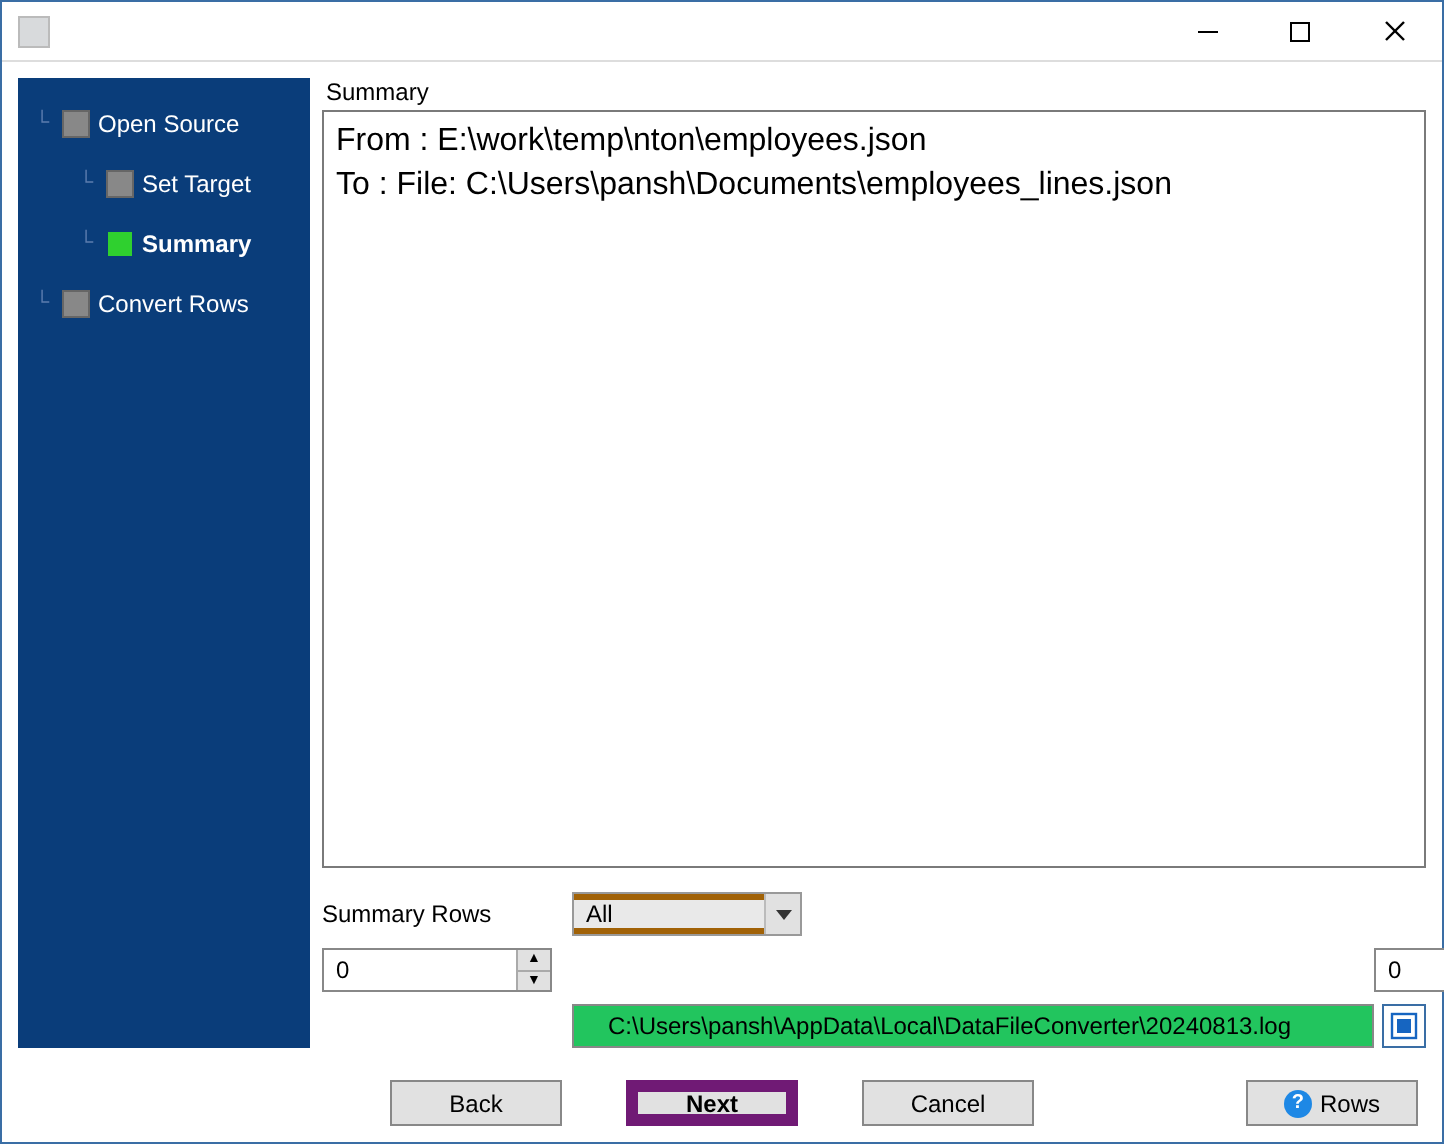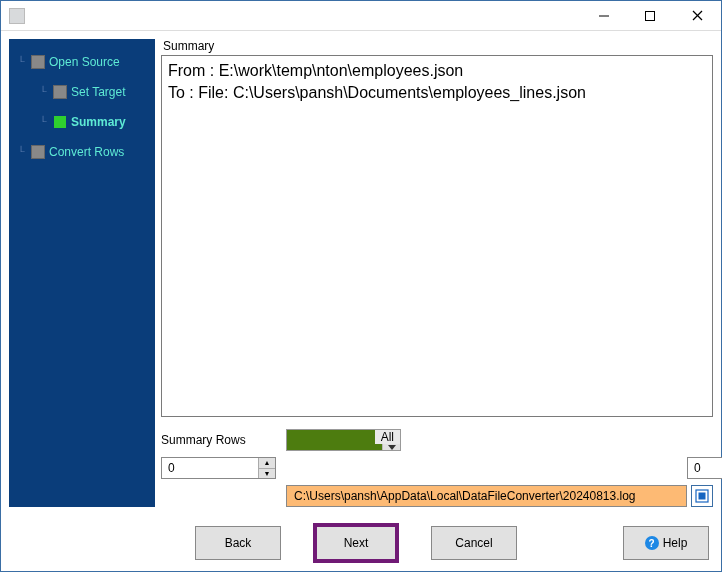--- a/index.html
+++ b/index.html
@@ -79,21 +79,21 @@
     width: 14px;
     height: 14px;
     background: #888;
     border: 1px solid #666;
   }
   .node-box.active {
     background: #2fd02f;
     border: 1px solid #0a3d7a;
   }
   .node-label {
-    color: #5eead4;
+    color: #ffffff;
     font-size: 12px;
   }
   .node-label.bold { font-weight: bold; }
   .main {
     flex: 1;
     display: flex;
     flex-direction: column;
     min-width: 0;
   }
   .section-label {
@@ -118,23 +118,22 @@
     grid-template-columns: 125px 1fr 26px;
     row-gap: 6px;
     align-items: center;
   }
   .form-label { font-size: 12px; }
   .select {
     width: 115px;
     height: 22px;
     border: 1px solid #999;
     display: flex;
-    align-items: flex-end;
-    background: #4d7c0f;
-    flex-direction: column;
+    align-items: center;
+    background: #a16207;
   }
   .select-val { flex: 1; padding: 0 6px; background:#e9e9e9; }
   .select-btn {
     width: 18px;
     height: 100%;
     display: flex;
     align-items: center;
     justify-content: center;
     border-left: 1px solid #bbb;
     background: #e1e1e1;
@@ -164,24 +163,24 @@
     align-items: center;
     justify-content: center;
     background: #e1e1e1;
     font-size: 7px;
     line-height: 1;
   }
   .spin-btn:first-child { border-bottom: 1px solid #aaa; }
   .text-input {
     height: 22px;
     border: 1px solid #888;
-    padding: 0 7px;
-    display: flex;
-    align-items: center;
-    background: #fdba74;
+    padding: 0 17px;
+    display: flex;
+    align-items: center;
+    background: #22c55e;
     overflow: hidden;
     white-space: nowrap;
     text-overflow: ellipsis;
   }
   .browse-btn {
     width: 22px;
     height: 22px;
     border: 1px solid #3a6ea5;
     display: flex;
     align-items: center;
@@ -197,26 +196,27 @@
   }
   .btn {
     height: 23px;
     min-width: 86px;
     border: 1px solid #888;
     background: #e1e1e1;
     display: flex;
     align-items: center;
     justify-content: center;
     font-size: 12px;
-    padding: 16px 12px;
+    padding: 5px 12px;
     gap: 4px;
   }
   .btn.primary {
-    border: 4px solid #701a75;
+    border: 6px solid #701a75;
     background: #e1e1e1;
+    font-weight: bold;
   }
   .buttonbar .spacer { flex: 1; }
   .help-ico {
     width: 14px; height: 14px; border-radius: 50%;
     background: #1e88e5; color: #fff; font-size: 10px;
     display: flex; align-items: center; justify-content: center;
     font-weight: bold;
   }
   .chev-down {
     width: 0; height: 0;
@@ -335,17 +335,17 @@
   </div>
 
   <div class="buttonbar">
     <div style="width:150px"></div>
     <div class="btn">Back</div>
     <div class="btn primary">Next</div>
     <div class="btn">Cancel</div>
     <div class="spacer"></div>
     <div class="btn">
       <span class="help-ico">?</span>
-      <span>Help</span>
+      <span>Rows</span>
     </div>
   </div>
 
 </div>
 
 </body></html>

